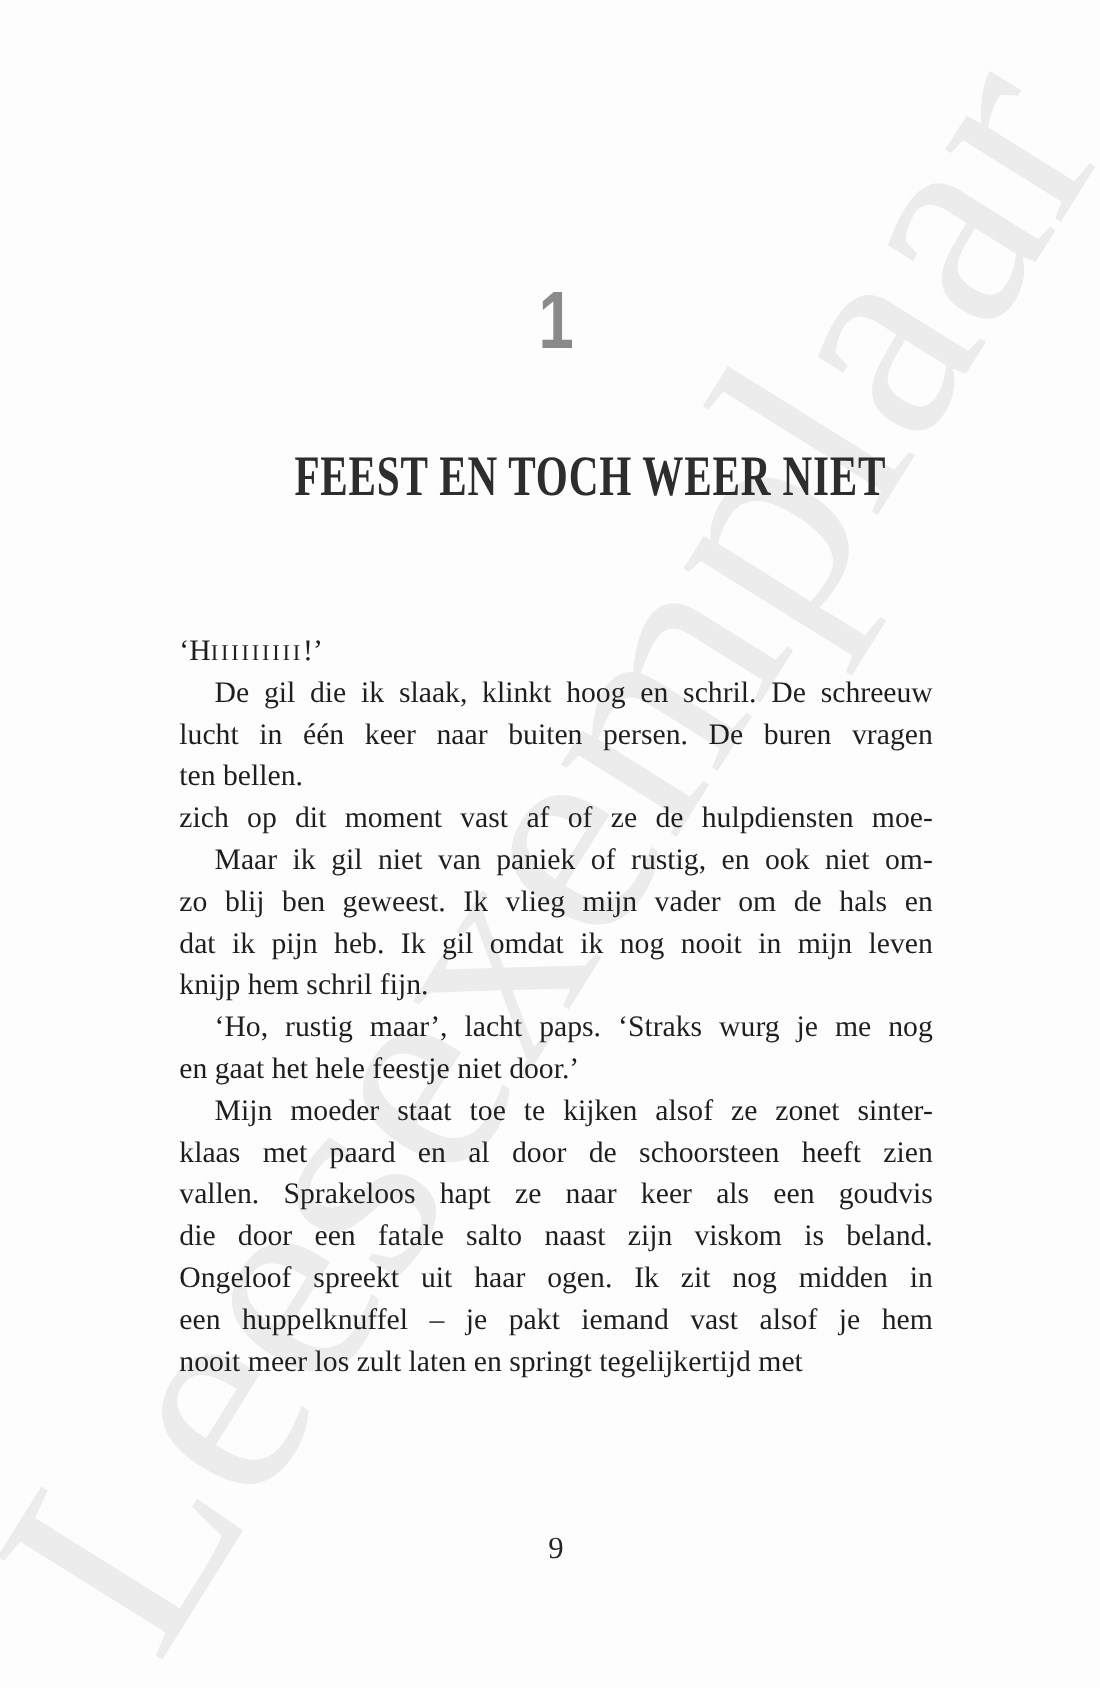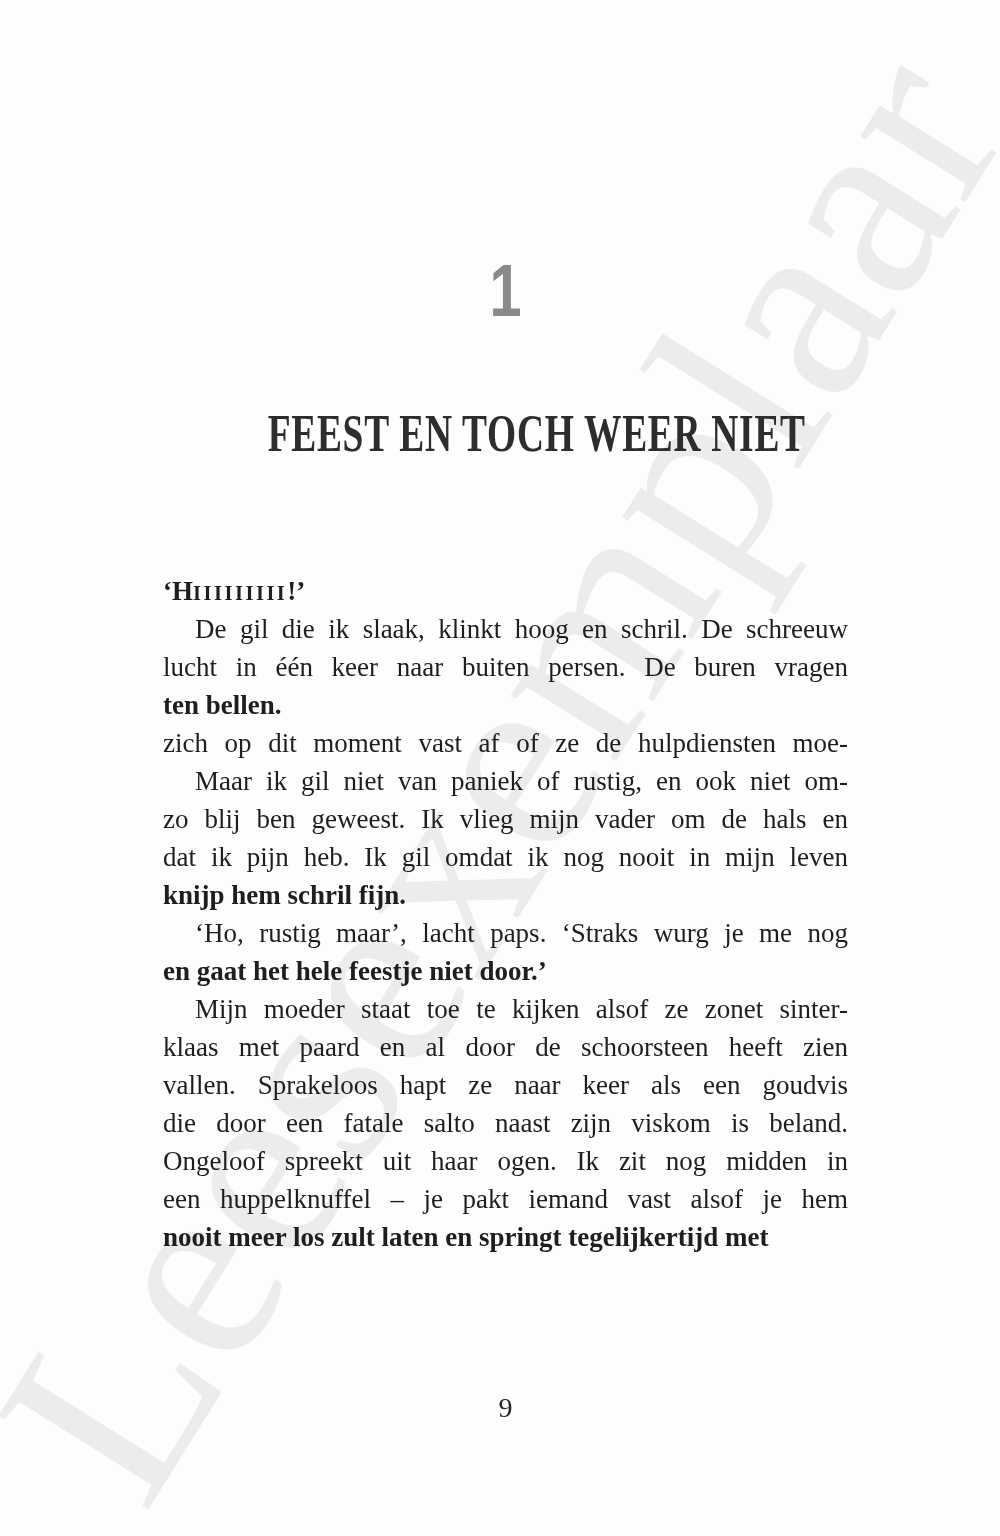--- a/index.html
+++ b/index.html
@@ -67,21 +67,21 @@
     line-height: 38px;
     color: #1e1e1e;
     z-index: 1;
   }
   .line {
     text-align: justify;
     text-align-last: justify;
     height: 38px;
     overflow: hidden;
   }
-  .line.last { text-align-last: left; font-weight: bold; }
+  .line.last { text-align-last: left; }
   .line.indent { text-indent: 32px; }
   .line.scream { text-align-last: left; }
   .scream-caps { font-size: 0.76em; letter-spacing: 2.5px; }
   .page-number {
     position: absolute;
     left: 163px;
     top: 1392px;
     width: 685px;
     text-align: center;
     font-size: 28px;

